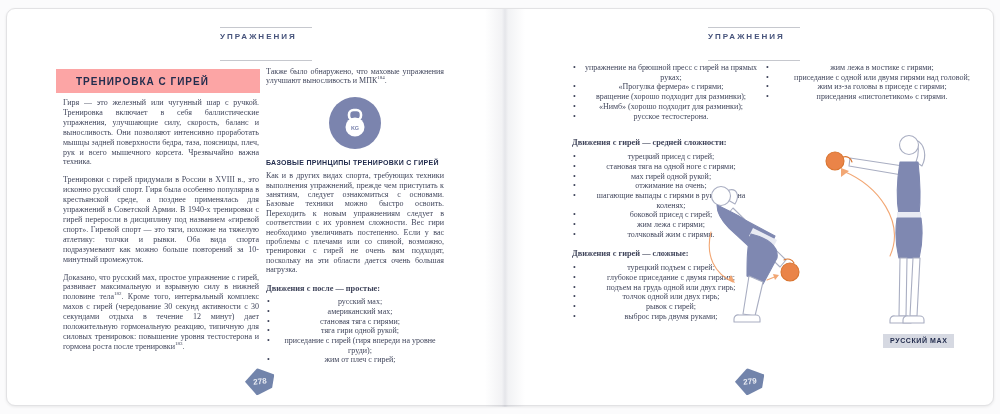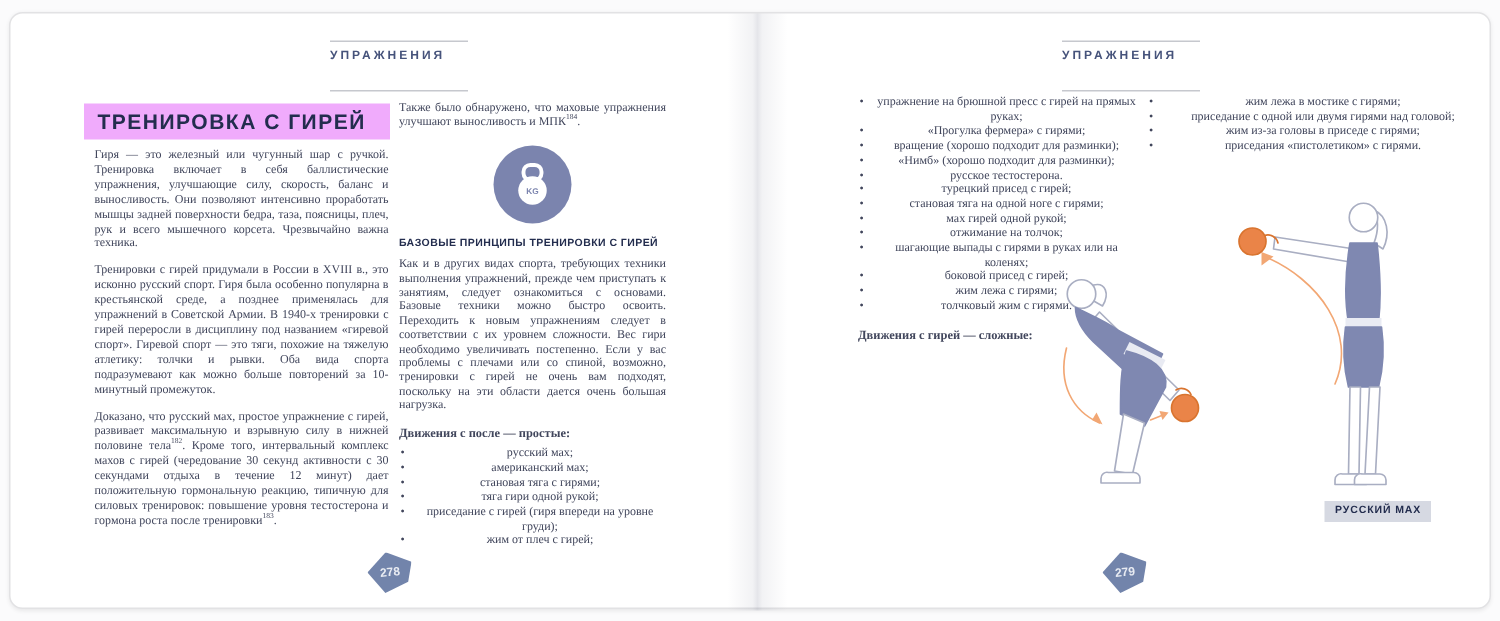--- a/index.html
+++ b/index.html
@@ -14,22 +14,22 @@
                       rgba(70,75,105,0.14) 50%, rgba(70,75,105,0.07) 58%, rgba(70,75,105,0) 100%); }
 
   .runhead { position:absolute; top:18px; width:92px; text-align:left;
              font-family:"Liberation Sans", sans-serif; font-size:8px; font-weight:bold;
              letter-spacing:2px; color:#46537b; border-top:1px solid #c6c8ce;
              border-bottom:1px solid #c6c8ce; padding:4px 0 19px 0; }
   .runhead-left { left:213px; }
   .runhead-right { left:701px; }
 
   .title-box { position:absolute; left:49px; top:60px; width:204px; height:24px;
-               background:#f0abfc; display:flex; align-items:center; padding-left:9px;
-               font-family:"Liberation Sans", sans-serif; font-size:14px; font-weight:bold;
+               background:#fca5a5; display:flex; align-items:center; padding-left:20px;
+               font-family:"Liberation Sans", sans-serif; font-size:10px; font-weight:bold;
                letter-spacing:1px; color:#232d4e; }
 
   .col { position:absolute; font-size:8px; line-height:9.9px; color:#41465c; text-align:justify; }
   .col p { margin-bottom:8px; }
   .colL1 { left:56px; top:89px; width:196px; }
   .colL2 { left:259px; top:58px; width:178px; line-height:9.4px; }
 
   sup { font-size:5px; vertical-align:super; line-height:0; }
 
   .kb-icon-wrap { display:flex; justify-content:center; margin:11px 0 9px 0; }
@@ -110,32 +110,41 @@
 
     <div class="col colR1">
       <ul class="blist">
         <li>упражнение на брюшной пресс с гирей на прямых руках;</li>
         <li>«Прогулка фермера» с гирями;</li>
         <li>вращение (хорошо подходит для разминки);</li>
         <li>«Нимб» (хорошо подходит для разминки);</li>
         <li>русское тестостерона.</li>
       </ul>
 
+      <div class="list-title" style="margin-top:17px;">Движения с гирей — средней сложности:</div>
       <ul class="blist">
         <li>турецкий присед с гирей;</li>
         <li>становая тяга на одной ноге с гирями;</li>
         <li>мах гирей одной рукой;</li>
-        <li>отжимание на толчок;</li>
+        <li>отжимание на очень;</li>
         <li>шагающие выпады с гирями в руках или на коленях;</li>
         <li>боковой присед с гирей;</li>
         <li>жим лежа с гирями;</li>
         <li>толчковый жим с гирями.</li>
       </ul>
 
       <div class="list-title" style="margin-top:10px;">Движения с гирей — сложные:</div>
+      <ul class="blist">
+        <li>турецкий подъем с гирей;</li>
+        <li>глубокое приседание с двумя гирями;</li>
+        <li>подъем на грудь одной или двух гирь;</li>
+        <li>толчок одной или двух гирь;</li>
+        <li>рывок с гирей;</li>
+        <li>выброс гирь двумя руками;</li>
+      </ul>
     </div>
 
     <div class="col colR2">
       <ul class="blist">
         <li>жим лежа в мостике с гирями;</li>
         <li>приседание с одной или двумя гирями над головой;</li>
         <li>жим из-за головы в приседе с гирями;</li>
         <li>приседания «пистолетиком» с гирями.</li>
       </ul>
     </div>

